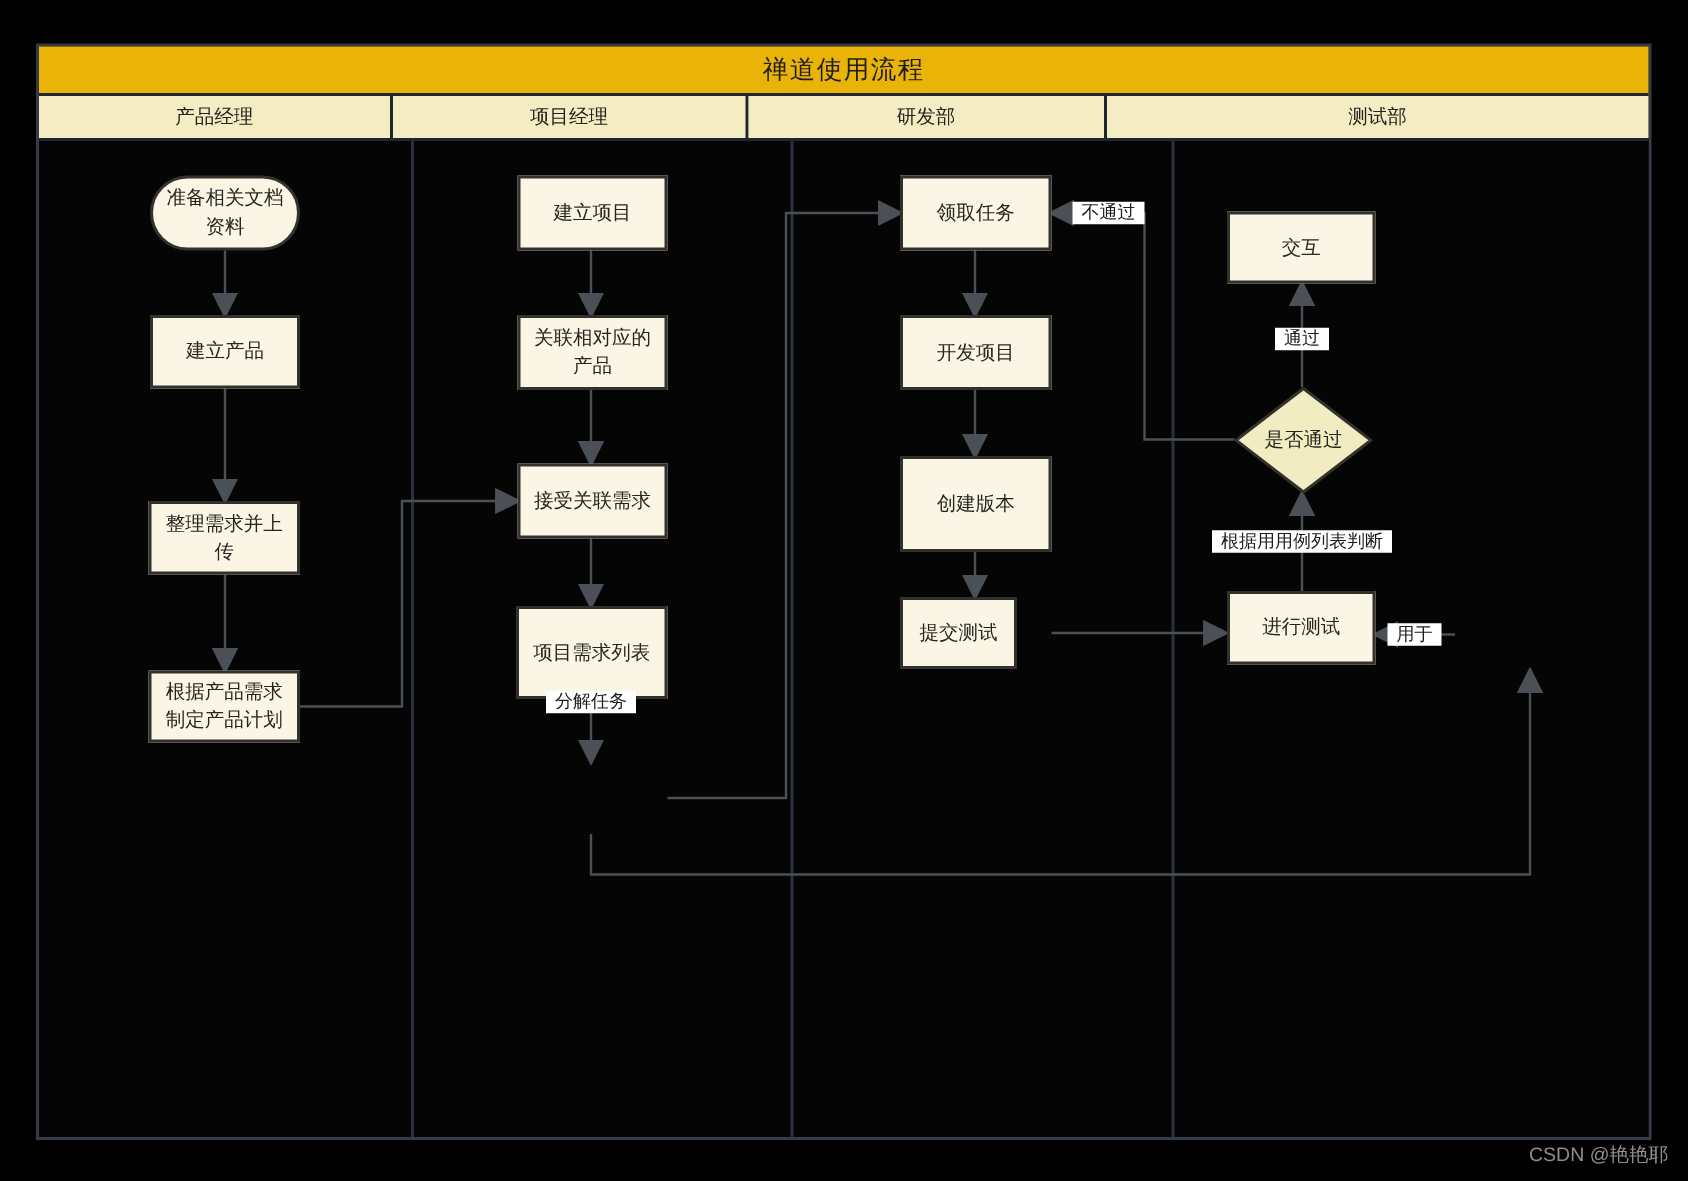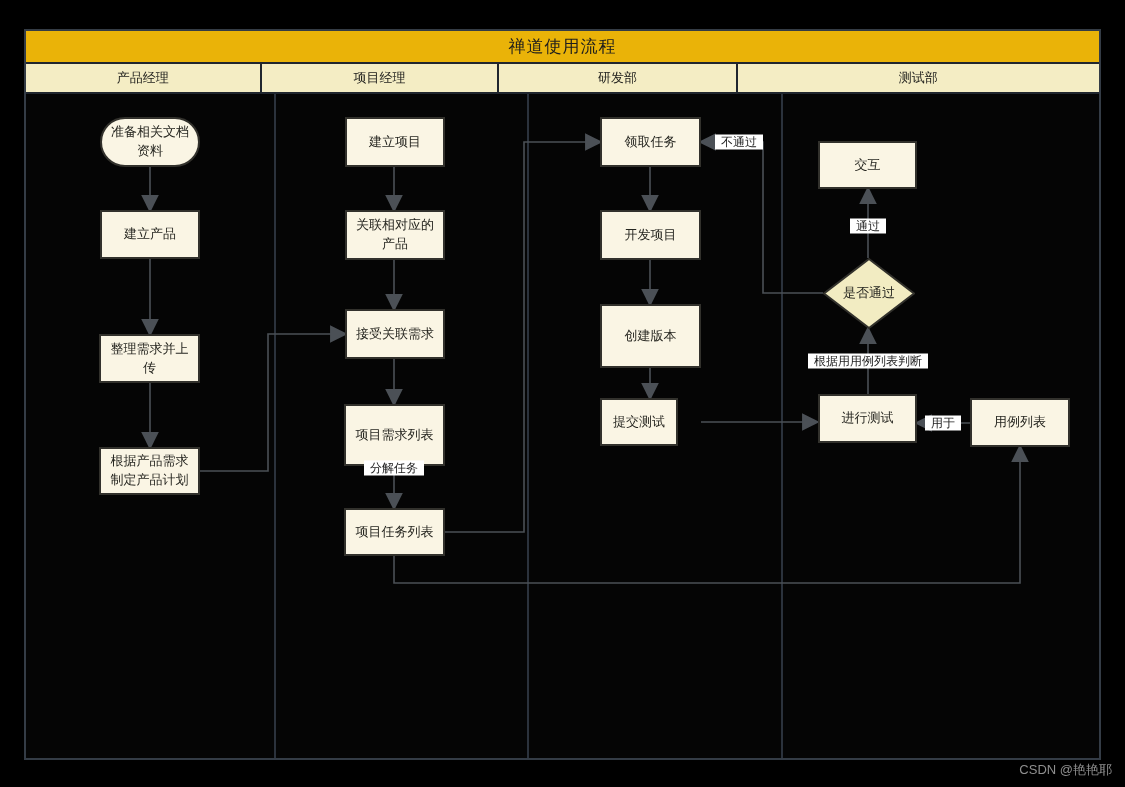--- a/index.html
+++ b/index.html
@@ -77,30 +77,28 @@
         <div class="edge-label" style="left: 713px; top: 48px;">不通过</div>
         <div class="edge-label" style="left: 917px; top: 329px;">用于</div>
         <div class="flow-node terminator" style="left: 74px; top: 23px; width: 100px; height: 50px;">准备相关文档资料</div>
         <div class="flow-node process" style="left: 74px; top: 116px; width: 100px; height: 49px;">建立产品</div>
         <div class="flow-node process" style="left: 73px; top: 240px; width: 101px; height: 49px;">整理需求并上传</div>
         <div class="flow-node process" style="left: 73px; top: 353px; width: 101px; height: 48px;">根据产品需求制定产品计划</div>
         <div class="flow-node process" style="left: 319px; top: 23px; width: 100px; height: 50px;">建立项目</div>
         <div class="flow-node process" style="left: 319px; top: 116px; width: 100px; height: 50px;">关联相对应的产品</div>
         <div class="flow-node process" style="left: 319px; top: 215px; width: 100px; height: 50px;">接受关联需求</div>
         <div class="flow-node process" style="left: 318px; top: 310px; width: 101px; height: 62px;">项目需求列表</div>
-        <div class="flow-node process" style="left: 318px; top: 414px; width: 101px; height: 48px;">项目任务列表</div>
         <div class="flow-node process" style="left: 574px; top: 23px; width: 101px; height: 50px;">领取任务</div>
         <div class="flow-node process" style="left: 574px; top: 116px; width: 101px; height: 50px;">开发项目</div>
         <div class="flow-node process" style="left: 574px; top: 210px; width: 101px; height: 64px;">创建版本</div>
         <div class="flow-node process" style="left: 574px; top: 304px; width: 78px; height: 48px;">提交测试</div>
         <div class="flow-node process" style="left: 792px; top: 47px; width: 99px; height: 48px;">交互</div>
         <div class="flow-node decision" style="left: 797px; top: 164px; width: 92px; height: 71px;">
           <svg width="92" height="71">
             <polygon points="46,1 91,35.5 46,70 1,35.5" fill="#f2ecc2" stroke="#32312c" stroke-width="2"></polygon>
           </svg>
           <span class="dlabel">是否通过</span>
         </div>
         <div class="flow-node process" style="left: 792px; top: 300px; width: 99px; height: 49px;">进行测试</div>
-        <div class="flow-node process" style="left: 944px; top: 304px; width: 100px; height: 49px;">用例列表</div>
       </div>
   </div>
   <div id="watermark">CSDN @艳艳耶</div>
 </div>
 
 </body></html>

